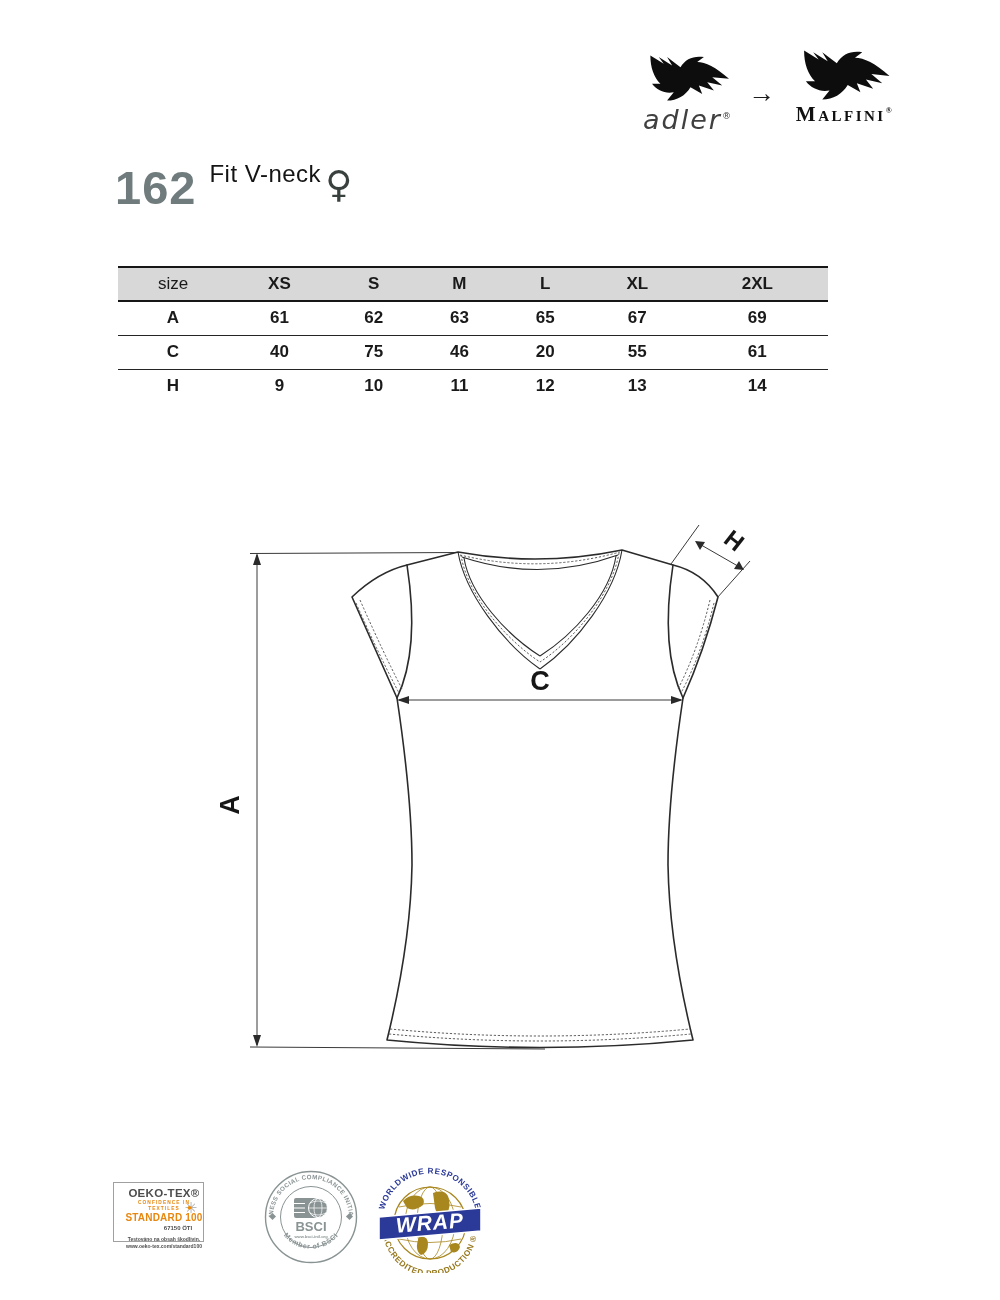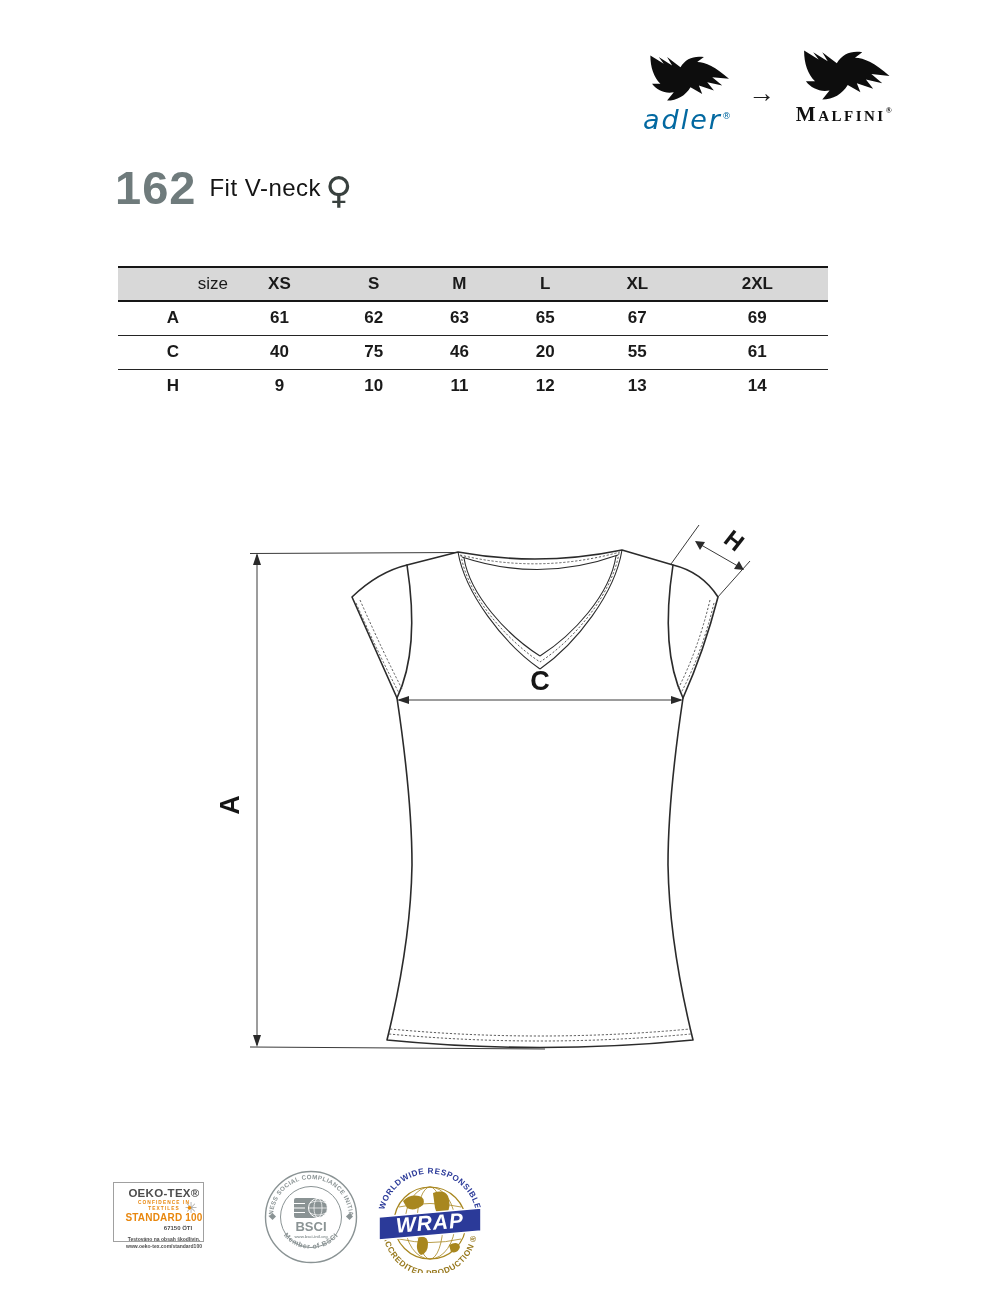--- a/index.html
+++ b/index.html
@@ -6,47 +6,47 @@
   .page{position:relative;width:1000px;height:1300px;background:#fff;overflow:hidden;
         font-family:"Liberation Sans",sans-serif;color:#1a1a1a;}
 
   
   .brandbar{position:absolute;left:600px;top:42px;width:330px;height:100px;}
   .brand{position:absolute;text-align:center;}
   .brand-adler{left:38px;top:8px;width:100px;}
   .brand-malfini{left:190px;top:4px;width:110px;}
   .bird{display:block;margin:0 auto;}
   .adler-text{font-family:"DejaVu Sans",sans-serif;font-style:italic;font-size:27px;
-              color:#0369a1;letter-spacing:2px;line-height:1;}
+              color:#404040;letter-spacing:2px;line-height:1;}
   .adler-text sup{font-size:9px;}
   .malfini-text{font-family:"Liberation Serif",serif;font-variant:small-caps;font-weight:700;
                 font-size:21px;letter-spacing:2.5px;color:#101010;line-height:1;}
   .malfini-text sup{font-size:8px;font-variant:normal;}
   .brand-arrow{position:absolute;left:148px;top:36px;font-size:27px;color:#1c1c1c;}
 
   
-  .titlerow{position:absolute;left:115px;top:160px;display:flex;align-items:center;}
+  .titlerow{position:absolute;left:115px;top:160px;display:flex;align-items:flex-start;}
   .prodcode{font-size:47px;font-weight:800;color:#6f7b7c;letter-spacing:1px;}
   .prodname{font-size:24px;font-weight:400;color:#141414;margin-left:13px;letter-spacing:.5px;}
   .gender{font-size:37px;font-weight:400;color:#39413f;margin-left:4px;position:relative;top:3px;
           font-family:"DejaVu Sans",sans-serif;}
 
   
   .spec-heading{position:absolute;left:117px;top:236px;font-size:21px;font-weight:800;
                 letter-spacing:.5px;color:#141414;}
   .spec-heading .unit{color:#76838a;margin-left:6px;}
 
   
   .spec-table{position:absolute;left:118px;top:266px;width:710px;border-collapse:collapse;}
   .spec-table tr{height:34px;}
   .spec-table thead tr{background:#d8d8d8;border-top:2.5px solid #161616;border-bottom:2.5px solid #161616;}
   .spec-table tbody tr{border-bottom:1.6px solid #242424;}
   .spec-table tbody tr:last-child{border-bottom:none;}
   .spec-table th,.spec-table td{text-align:center;vertical-align:middle;font-size:17px;padding:0;}
-  .spec-table .c-size{width:110px;font-weight:400;font-size:17px;text-align:right;}
+  .spec-table .c-size{width:110px;font-weight:400;font-size:17px;}
   .spec-table thead th{font-weight:700;}
   .spec-table tbody th{font-weight:700;}
   .spec-table tbody td{font-weight:700;}
 
   .note{position:absolute;left:118px;top:402px;font-style:italic;font-size:13.5px;color:#9aa0a0;
         letter-spacing:.3px;}
 
   
   .diagram{position:absolute;left:215px;top:505px;}
   .dim-line{stroke:#3a3a3a;stroke-width:1;fill:none;}

